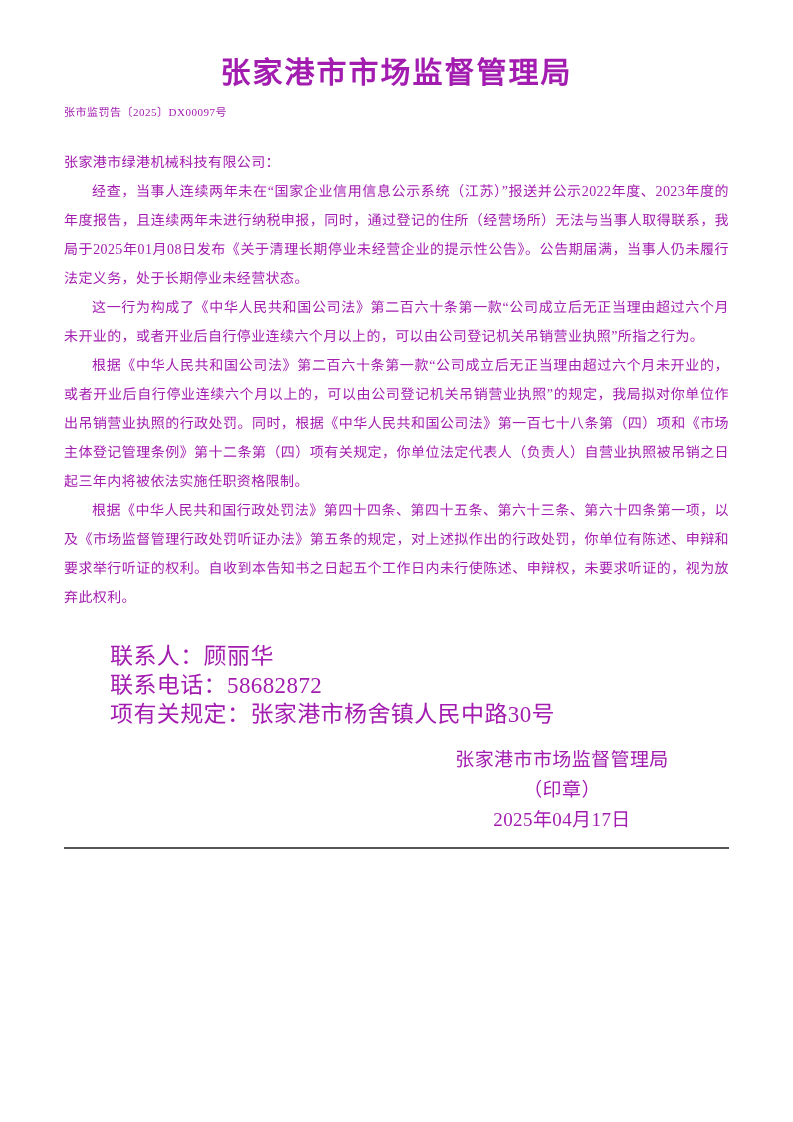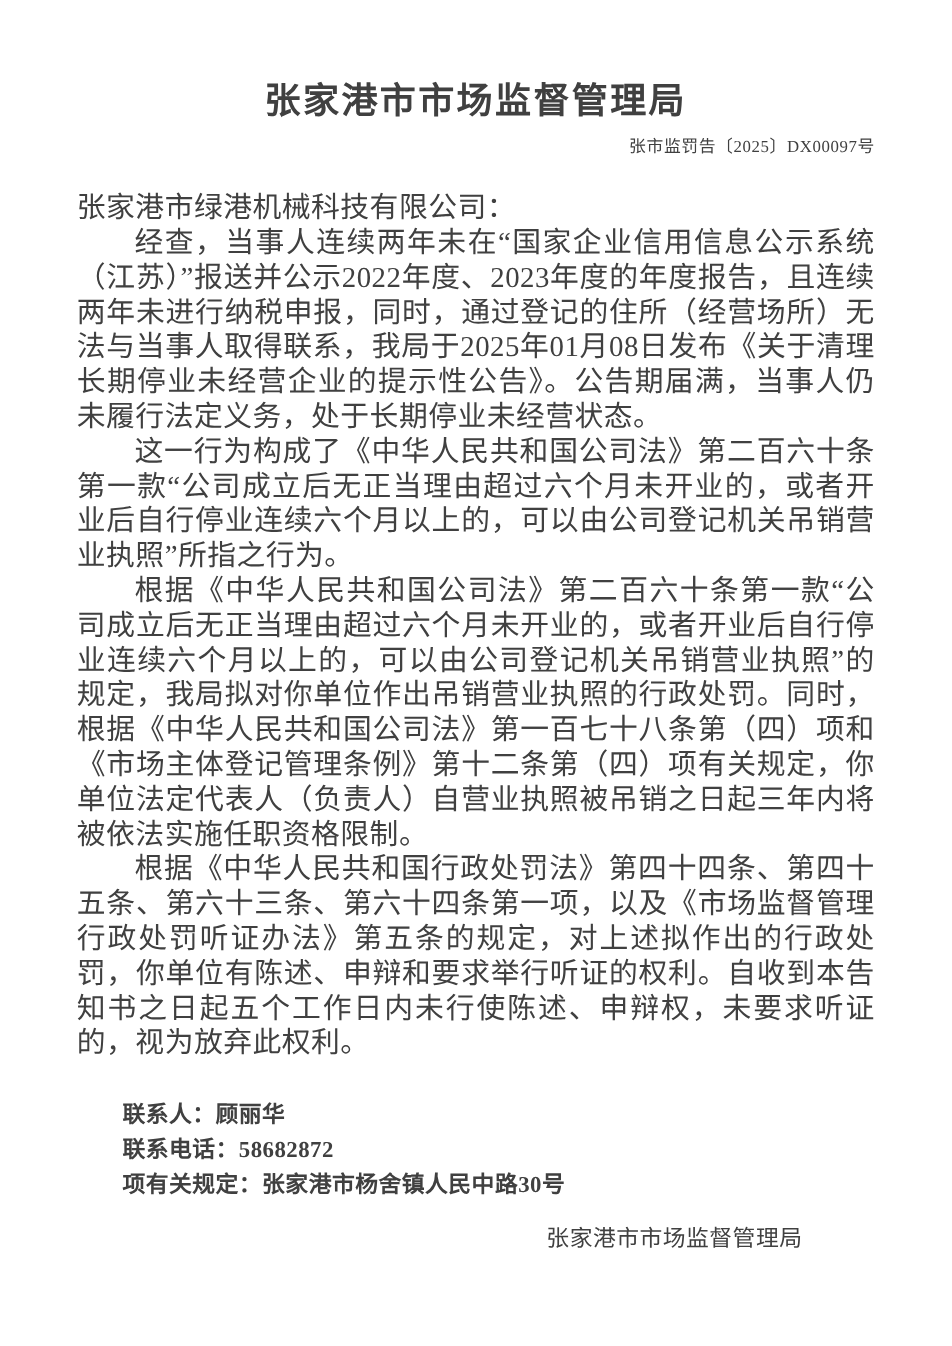--- a/index.html
+++ b/index.html
@@ -3,64 +3,63 @@
 <meta charset="utf-8">
 <style>
   html, body {
     margin: 0;
     padding: 0;
     background: #ffffff;
   }
   .page {
     width: 793px;
     height: 1032px;
-    margin: 16px auto;
+    margin: 4px auto;
     background: #ffffff;
-    color: #404040;
+    color: #a21caf;
     box-sizing: border-box;
     padding: 48px 64px 0 64px;
     font-family: "Liberation Serif", "DejaVu Serif", serif;
     overflow: hidden;
   }
   .title {
     font-family: "Liberation Sans", "DejaVu Sans", sans-serif;
     font-weight: bold;
     font-size: 30px;
     line-height: 42px;
     text-align: center;
     letter-spacing: 2px;
   }
   .doc-number {
-    text-align: right;
-    font-size: 14px;
+    text-align: left;
+    font-size: 11px;
     line-height: 24px;
     margin-top: 6px;
     margin-bottom: 24px;
     letter-spacing: 0.5px;
   }
   .body-text p {
-    font-size: 24px;
+    font-size: 14px;
     line-height: 29px;
     margin: 0;
     text-align: justify;
     letter-spacing: 0.4px;
   }
   .body-text p.indent {
     text-indent: 2em;
   }
   .contact-block {
     margin-top: 30px;
   }
   .contact-block p {
-    font-size: 19px;
+    font-size: 23px;
     line-height: 29px;
     margin: 0;
     text-indent: 2em;
     letter-spacing: 0.4px;
-    font-weight: bold;
   }
   .signature-block {
     width: 230px;
     margin: 16px 52px 0 auto;
     text-align: center;
     font-size: 19px;
     line-height: 30px;
     letter-spacing: 0.4px;
   }
   .separator {

